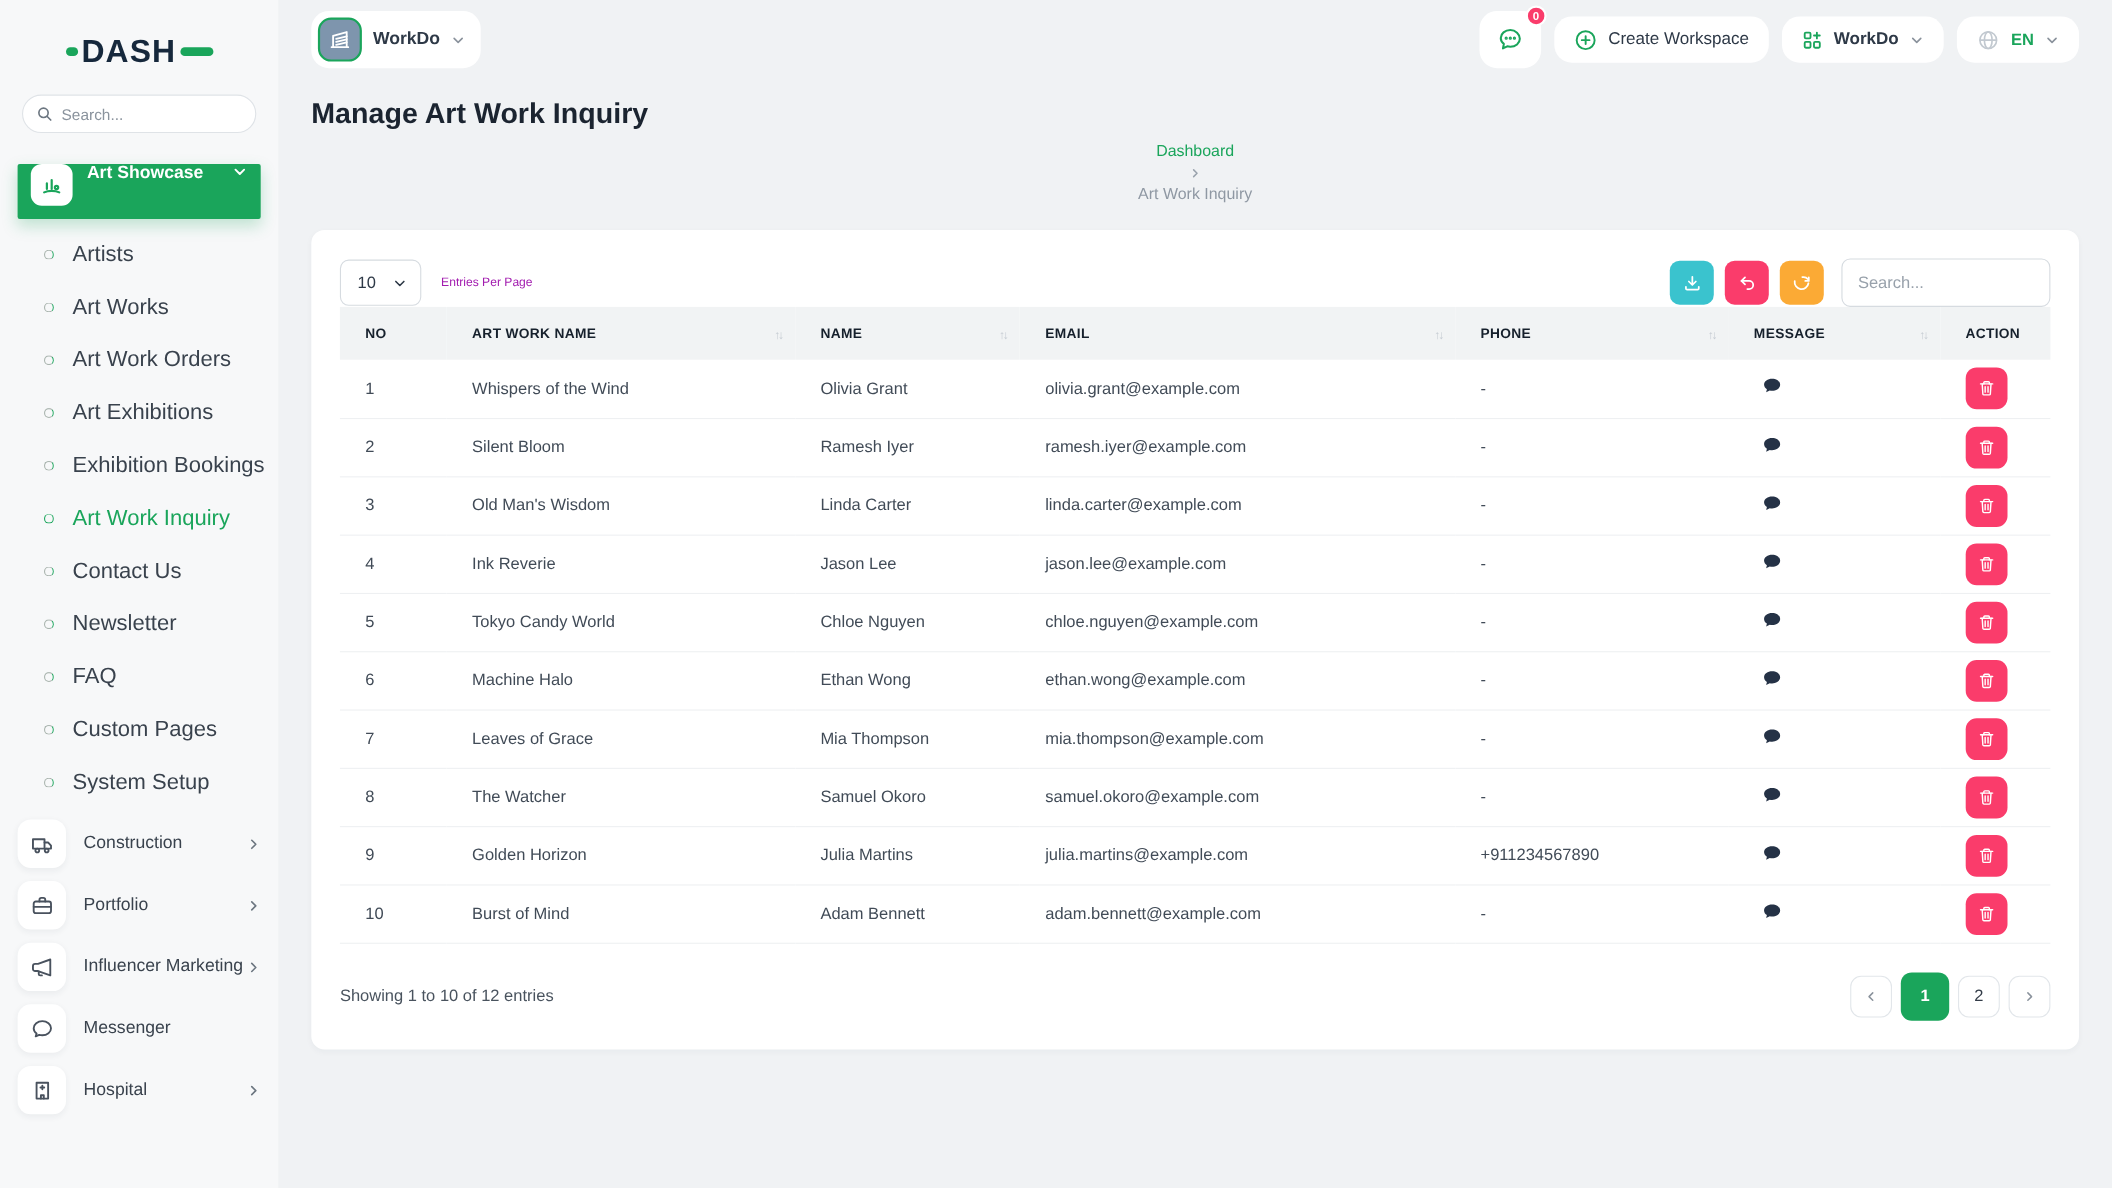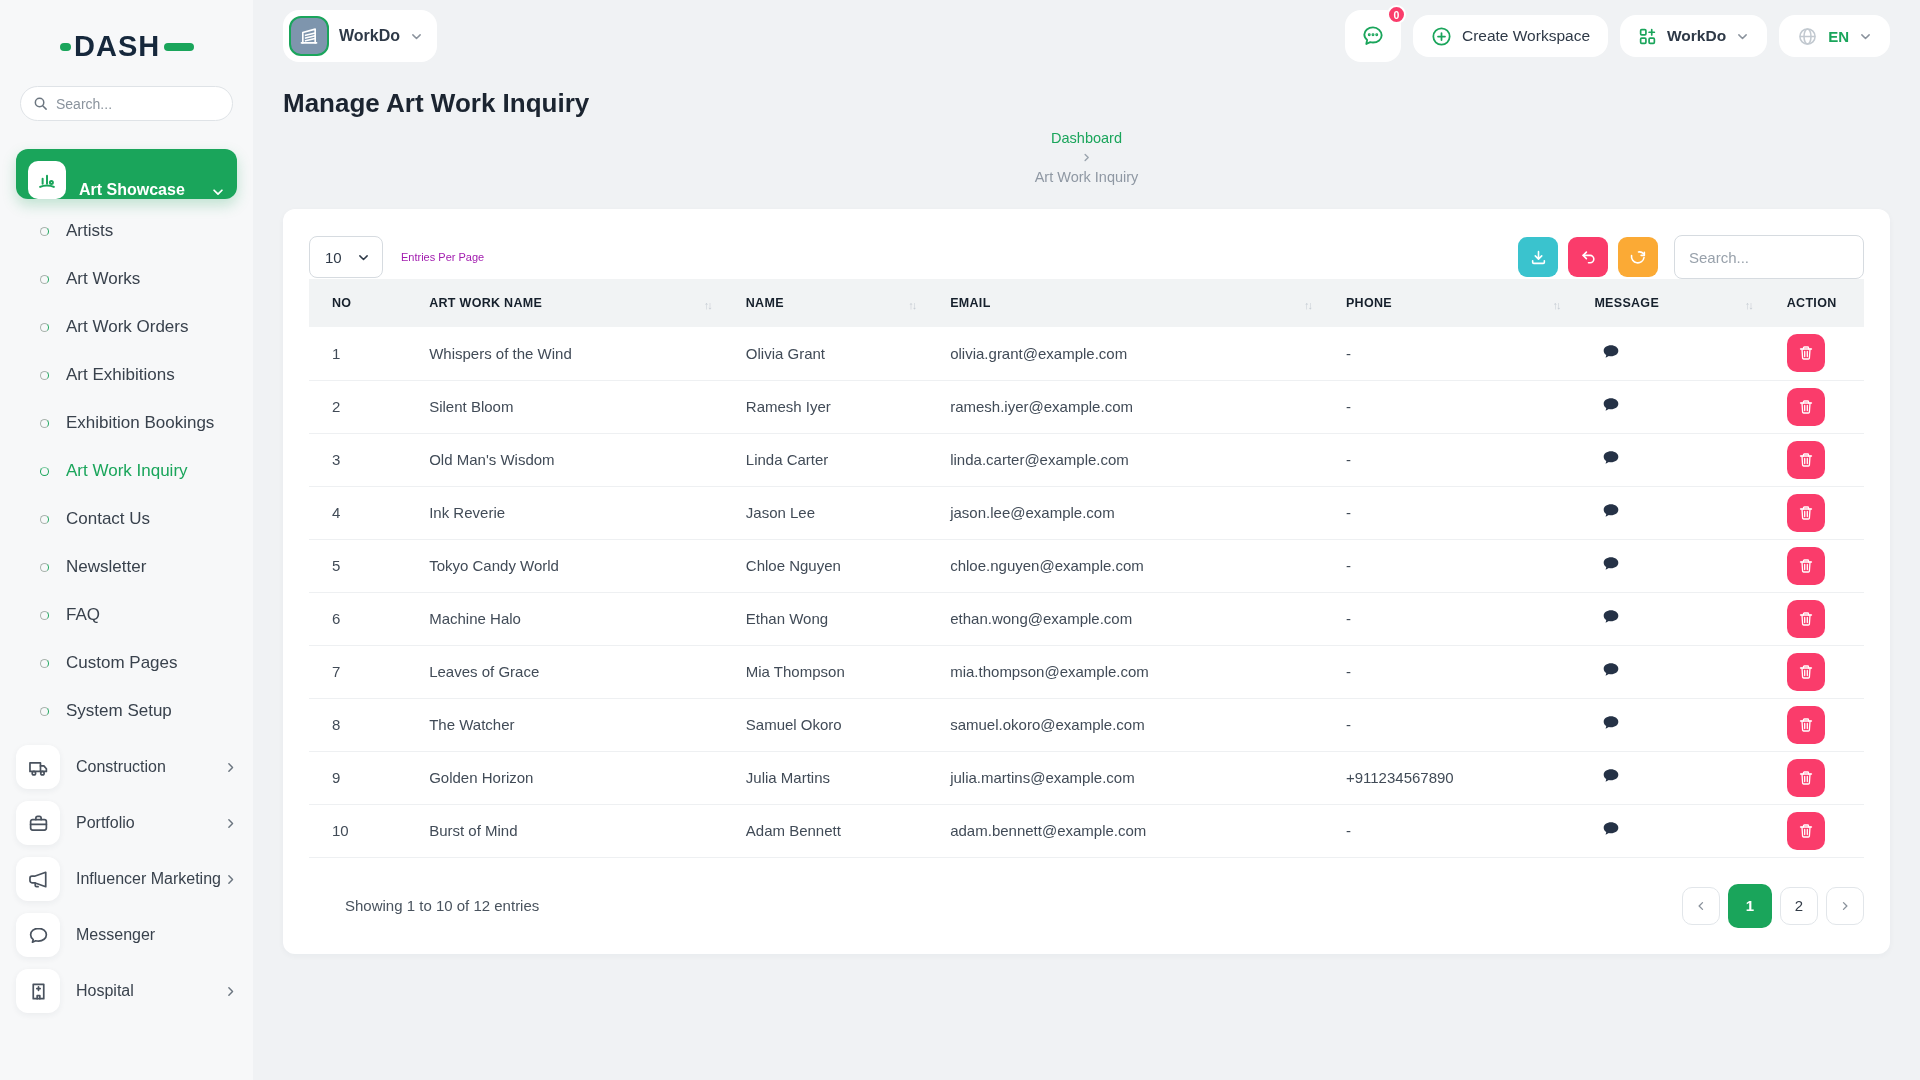--- a/index.html
+++ b/index.html
@@ -24,34 +24,34 @@
     display:flex; align-items:center; padding:0 12px; gap:8px;
   }
   .side-search input {
     border:none; outline:none; background:transparent;
     font-family:inherit; font-size:14px; color:#39424d; width:100%;
   }
   .side-search input::placeholder { color:#8a939d; }
 
   .nav { margin-top:28px; }
   .menu-head {
-    margin:0 16px; height:50px; border-radius:12px;
-    background:#1aa55b; color:#fff; display:flex; align-items:flex-end;
+    margin:0 16px; height:50px; border-radius:2px;
+    background:#1aa55b; color:#fff; display:flex; align-items:flex-start;
     padding:0 12px; cursor:pointer; box-shadow:0 6px 14px rgba(26,165,91,.25);
   }
   .menu-head .tile {
     width:38px; height:38px; background:#fff; border-radius:10px;
     display:flex; align-items:center; justify-content:center;
   }
   .menu-head .lbl { flex:1; margin-left:13px; font-size:16px; font-weight:bold; }
 
   .submenu { padding:8px 0 4px; }
   .sub-item {
     height:48px; display:flex; align-items:center; padding-left:40px;
-    cursor:pointer; font-size:17px; color:#39424d;
+    cursor:pointer; font-size:20px; color:#39424d;
   }
   .sub-item .dot {
     width:9px; height:9px; border-radius:50%;
     border:1.5px solid #a9b4ae; border-right-color:#1aa55b;
     margin-right:17px; flex-shrink:0;
   }
   .sub-item.active { color:#1aa55b; }
   .sub-item.active .dot { border-color:#1aa55b; border-top-color:#7fcba3; }
 
   .section-item {
@@ -147,21 +147,21 @@
     height:53px; padding-left:23px; font-size:15px; color:#414b57;
     border-bottom:1px solid #eef0f2;
   }
   .msg-ic { display:inline-flex; margin-left:8px; cursor:pointer; }
   .del-btn {
     width:38px; height:38px; background:#fa3c6b; border:none; border-radius:10px;
     display:flex; align-items:center; justify-content:center; cursor:pointer;
   }
 
   .card-foot { margin-top:26px; display:flex; align-items:center; }
-  .showing { font-size:15px; color:#49535e;margin-left:36px; }
+  .showing { font-size:15px; color:#49535e; }
   .pager { margin-left:auto; display:flex; align-items:center; gap:8px; }
   .page-btn {
     min-width:38px; height:38px; background:#fff; border:1px solid #e2e6ea;
     border-radius:10px; display:flex; align-items:center; justify-content:center;
     font-size:15px; color:#333c48; cursor:pointer;
   }
   .page-btn.active {
     min-width:44px; height:44px; background:#1aa55b; border:none; color:#fff;
     font-weight:bold;
   }

